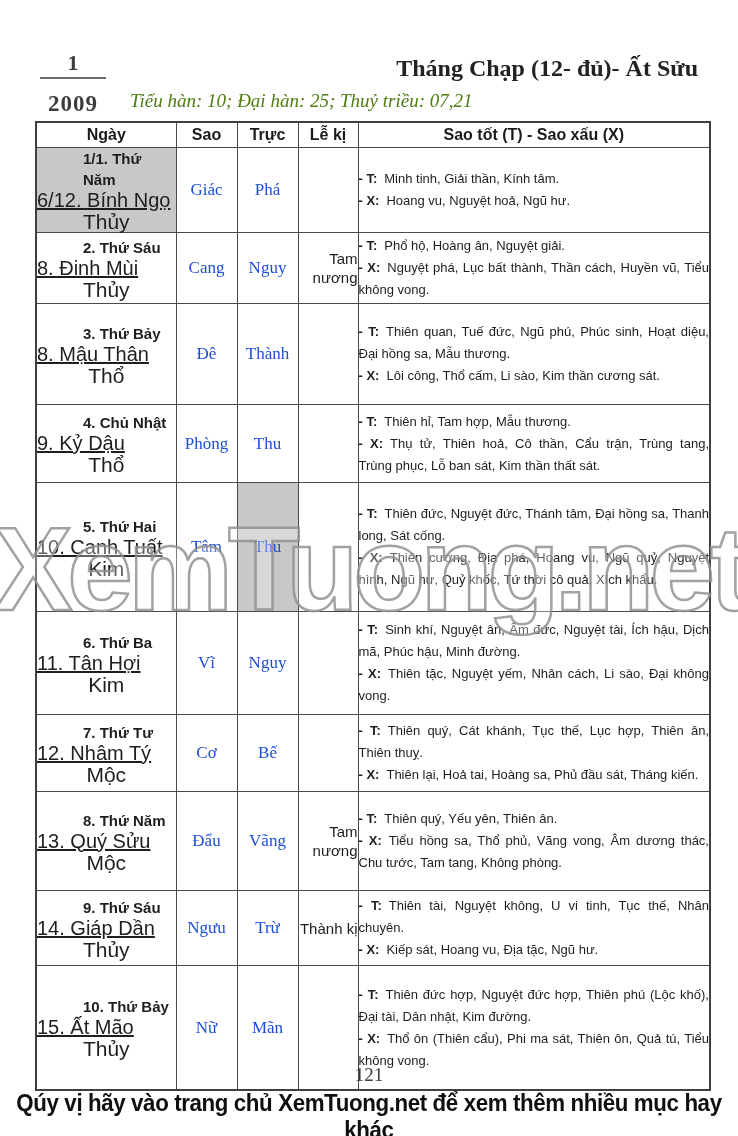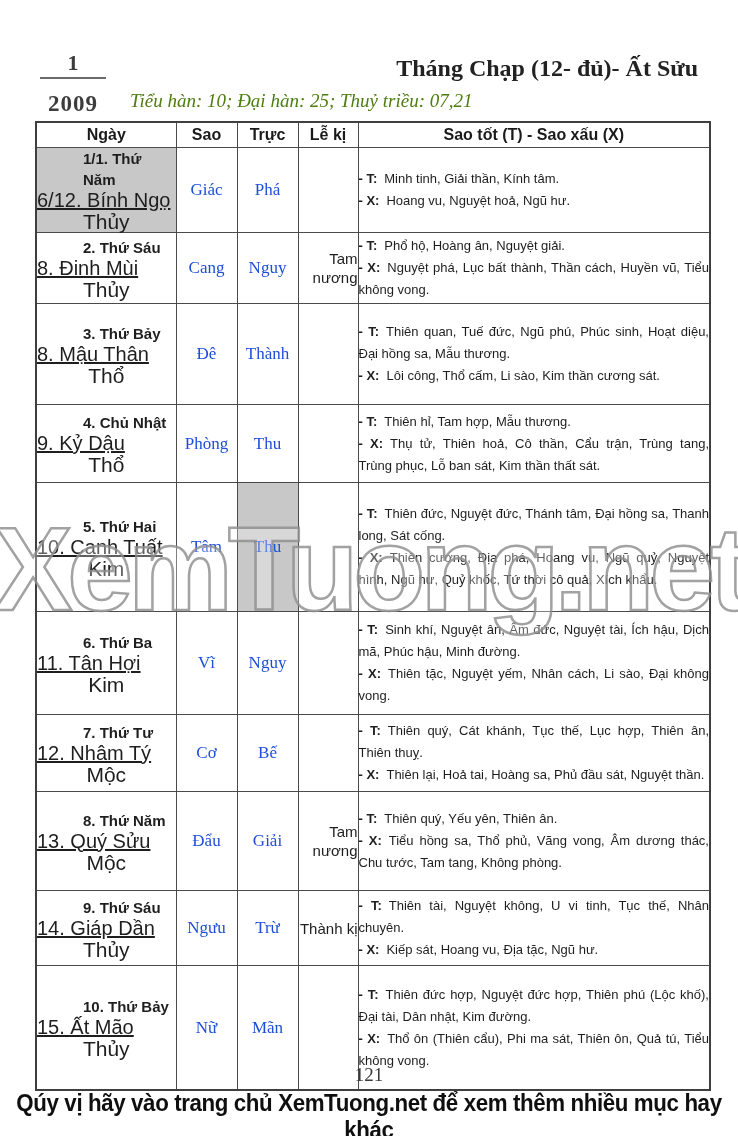--- a/index.html
+++ b/index.html
@@ -163,31 +163,31 @@
         <td class="day">
           <div class="d1">7. Thứ Tư</div>
           <div class="d2">12. Nhâm Tý</div>
           <div class="d3">Mộc</div>
         </td>
         <td class="sao">Cơ</td>
         <td class="truc">Bế</td>
         <td class="leki"></td>
         <td class="gx">
           <div class="tx"><span class="lbl">- T:</span><span>Thiên quý, Cát khánh, Tục thế, Lục hợp, Thiên ân, Thiên thuỵ.</span></div>
-          <div class="tx"><span class="lbl">- X:</span><span>Thiên lại, Hoả tai, Hoàng sa, Phủ đầu sát, Nguyệt thần.</span></div>
+          <div class="tx"><span class="lbl">- X:</span><span>Thiên lại, Hoả tai, Hoàng sa, Phủ đầu sát, Tháng kiến.</span></div>
         </td>
       </tr>
       <tr class="r8">
         <td class="day">
           <div class="d1">8. Thứ Năm</div>
           <div class="d2">13. Quý Sửu</div>
           <div class="d3">Mộc</div>
         </td>
         <td class="sao">Đẩu</td>
-        <td class="truc">Giải</td>
+        <td class="truc">Vãng</td>
         <td class="leki">Tam nương</td>
         <td class="gx">
           <div class="tx"><span class="lbl">- T:</span><span>Thiên quý, Yếu yên, Thiên ân.</span></div>
           <div class="tx"><span class="lbl">- X:</span><span>Tiểu hồng sa, Thổ phủ, Vãng vong, Âm dương thác, Chu tước, Tam tang, Không phòng.</span></div>
         </td>
       </tr>
       <tr class="r9">
         <td class="day">
           <div class="d1">9. Thứ Sáu</div>
           <div class="d2">14. Giáp Dần</div>

